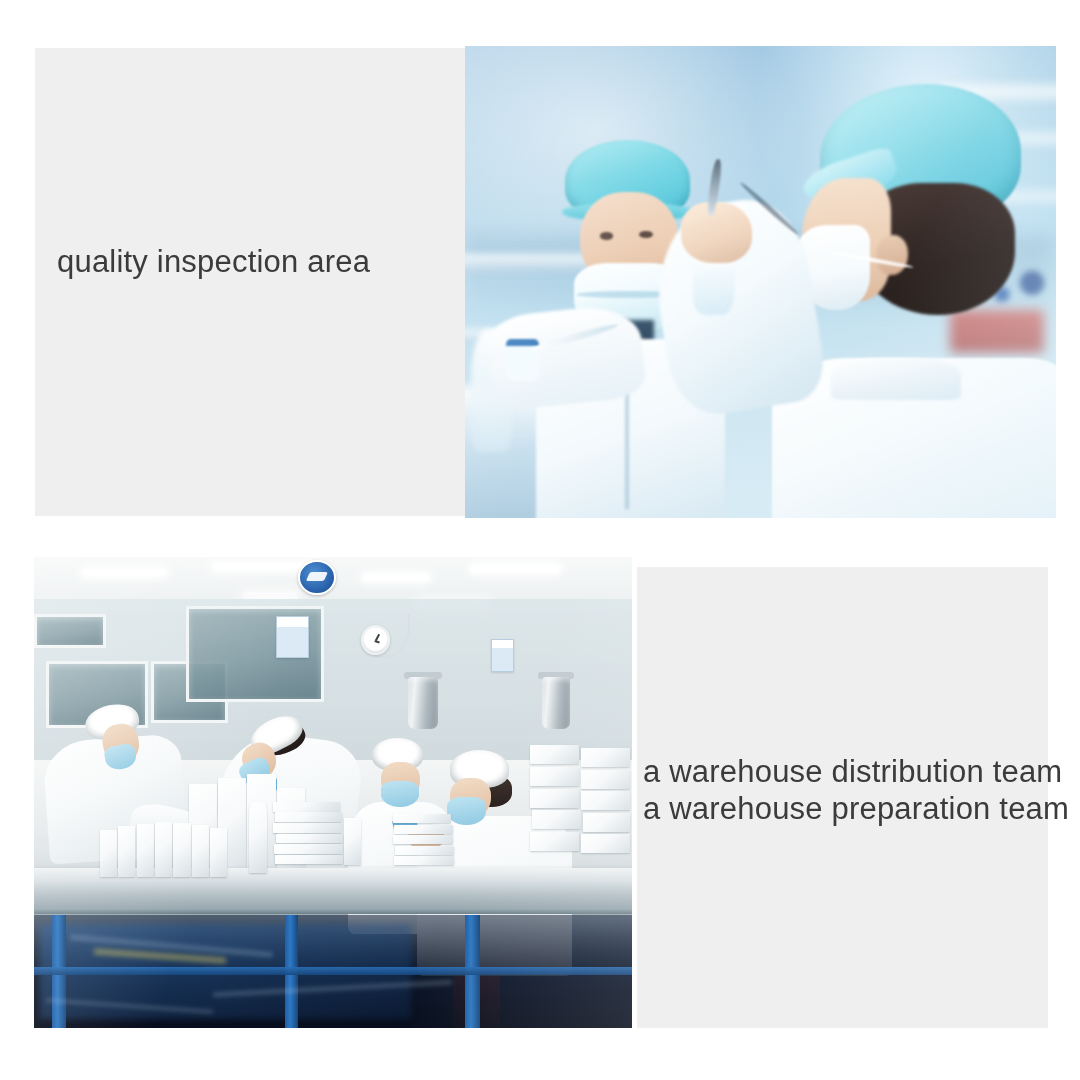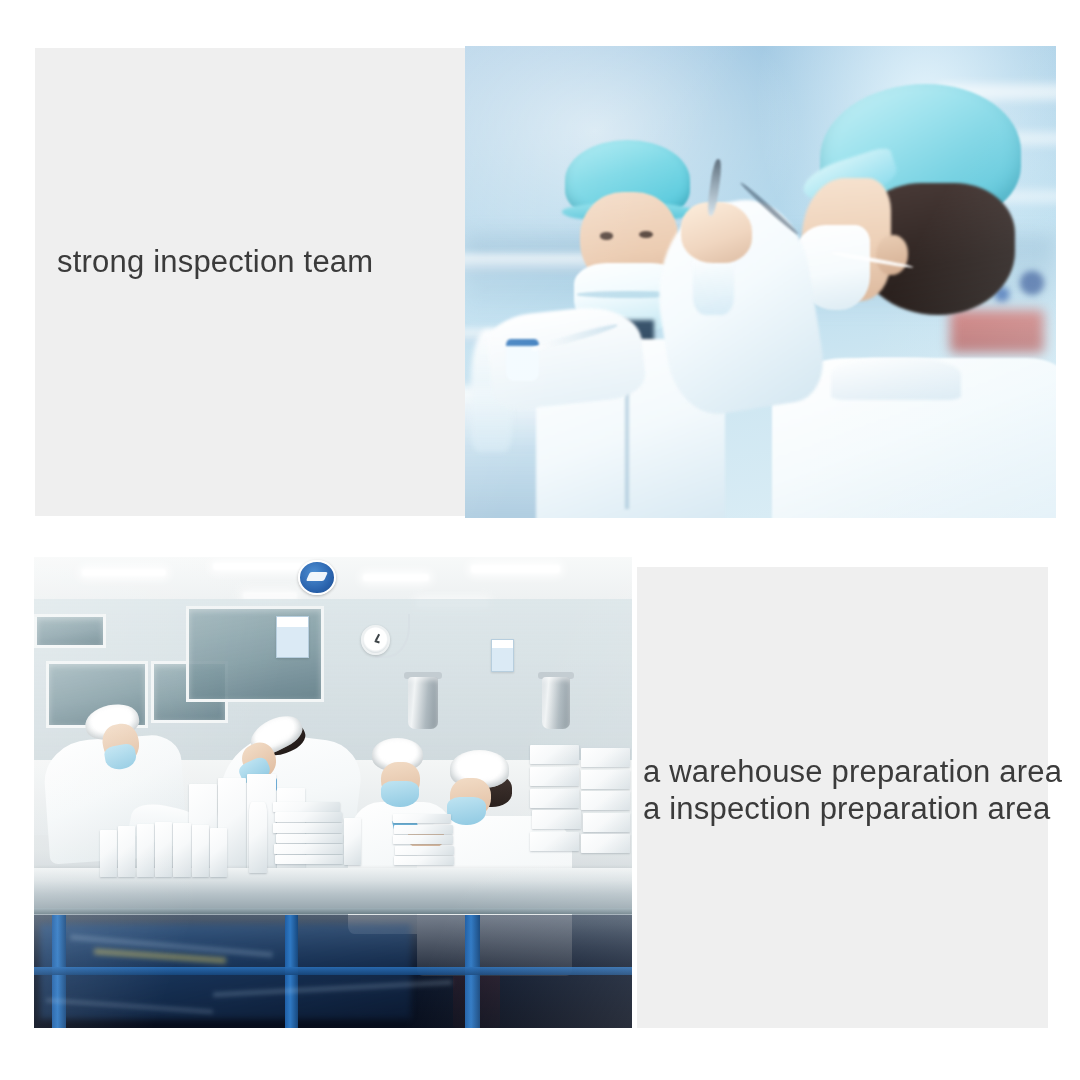--- a/index.html
+++ b/index.html
@@ -497,21 +497,21 @@
   }
 </style>
 </head>
 <body>
 
 <div class="stage">
 
   <div class="panel" id="panel-top"></div>
 
   <div class="caption" id="caption-top">
-    <div>strong inspection team</div>
+    <div>quality inspection area</div>
   </div>
 
   <div class="photo" id="photo-lab">
     <div class="layer lab-bg"></div>
     <div class="layer lab-wall-band"></div>
     <div class="layer lab-shelf s1"></div>
     <div class="layer lab-shelf s2"></div>
     <div class="layer lab-rack-right"></div>
     <div class="layer lab-blue-bits"></div>
     <div class="layer lab-red-tray"></div>
@@ -665,17 +665,17 @@
     <div class="layer wh-yellow-line"></div>
     <div class="layer wh-floor-streak f1"></div>
     <div class="layer wh-floor-streak f2"></div>
     <div class="layer wh-floor-streak f3"></div>
     <div class="layer wh-sheen"></div>
   </div>
 
   <div class="panel" id="panel-bottom"></div>
 
   <div class="caption" id="caption-bottom">
-    <div>a warehouse preparation area</div>
-    <div>a inspection preparation area</div>
+    <div>a warehouse distribution team</div>
+    <div>a warehouse preparation team</div>
   </div>
 
 </div>
 
 </body></html>

